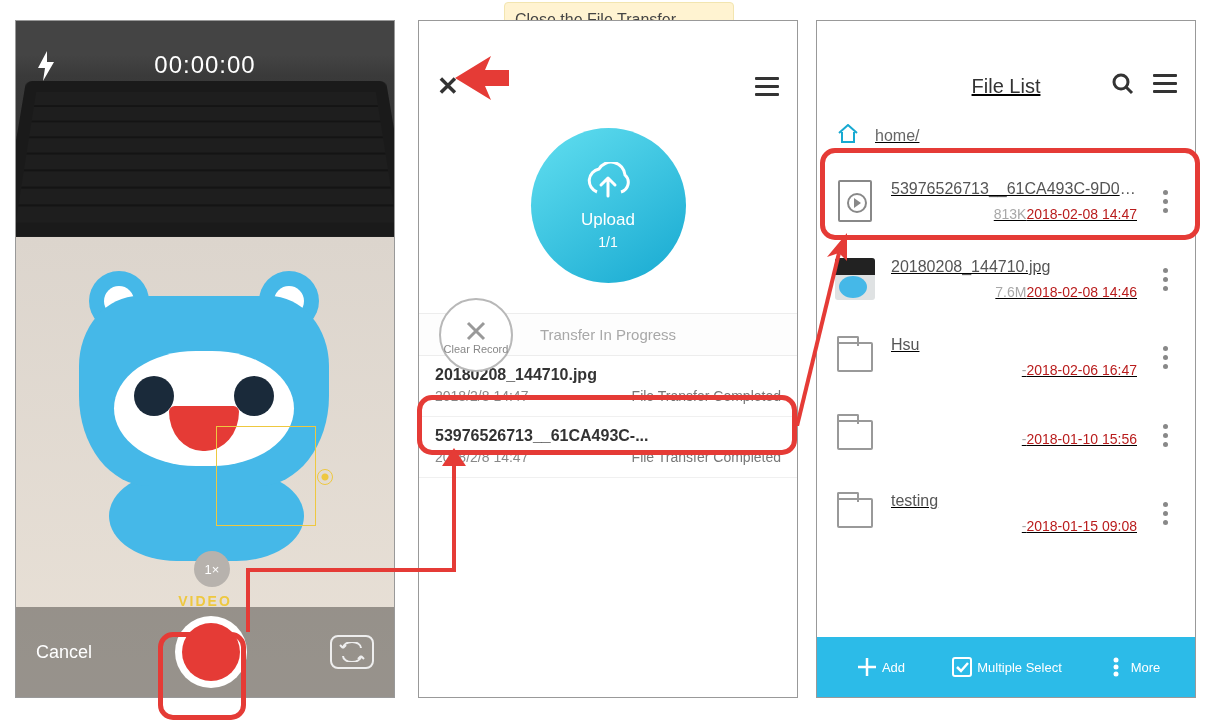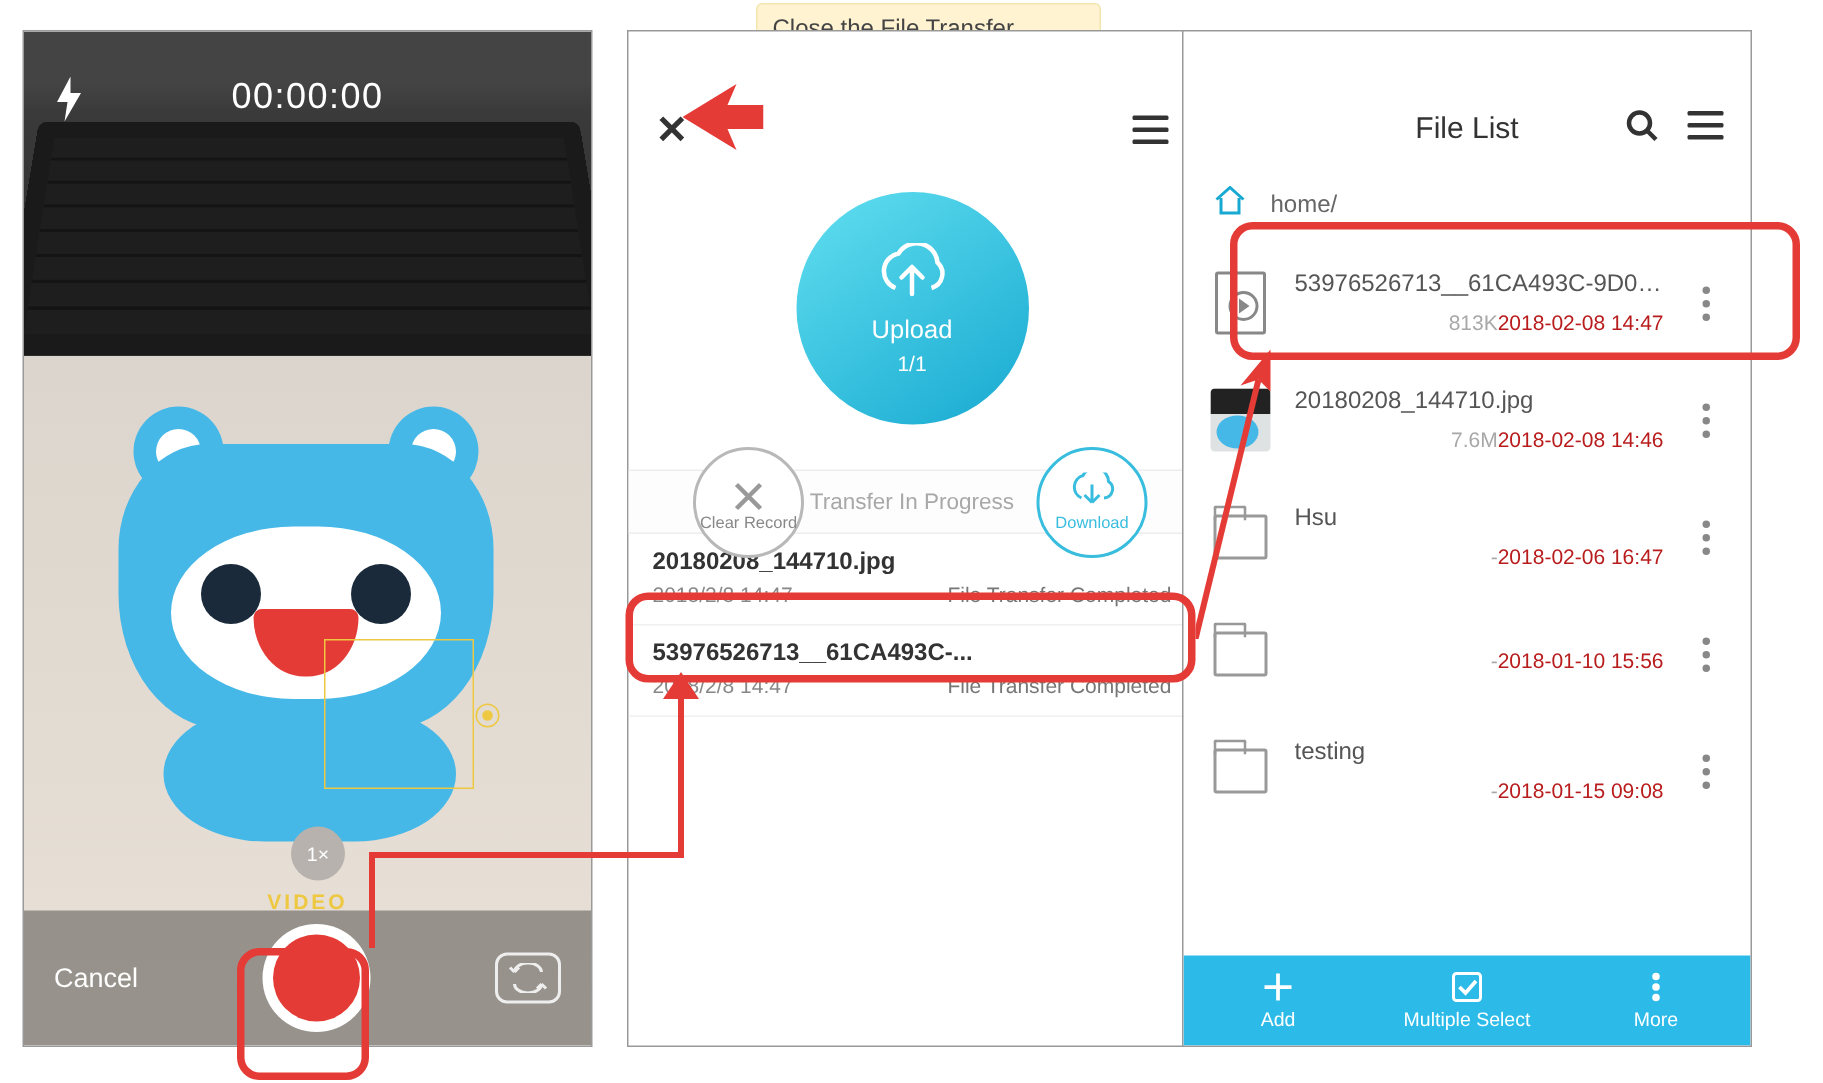--- a/index.html
+++ b/index.html
@@ -27,21 +27,21 @@
     position: absolute;
     top: 20px;
     width: 380px;
     height: 678px;
     border: 1px solid #999;
     background: #fff;
     overflow: hidden;
   }
   .phone1 { left: 15px; }
   .phone2 { left: 418px; }
-  .phone3 { left: 788px; }
+  .phone3 { left: 816px; text-decoration: underline; }
 
   
   .camera-bg {
     position:absolute; inset:0;
     background:
       linear-gradient(180deg, #444 0%, #444 5%, #3a3a3a 8%, #2b2b2b 32%, #dcd5cd 32%, #e9e1d7 100%);
   }
   .keyboard {
     position:absolute; left:10px; top:60px; width:360px; height:150px;
     background:#1a1a1a; border-radius:6px 6px 0 0;
@@ -151,21 +151,21 @@
     align-items:center; justify-content:center; gap:4px;
     position:relative;
   }
   .upload-circle svg { width:50px; height:44px; }
   .side-circle {
     position:absolute; top:170px; width:74px; height:74px; border-radius:50%;
     border:2px solid #b8b8b8; display:flex; flex-direction:column;
     align-items:center; justify-content:center; color:#888; font-size:11px;
     background:#fff;
   }
-  .side-circle.left { left:43px; }
+  .side-circle.left { left:20px; }
   .side-circle.right { right:32px; border-color:#39bddf; color:#39bddf;}
   .side-circle svg{width:32px;height:28px;}
   .section-label {
     text-align:center; color:#a8a8a8; font-size:15px; padding:12px 0;
     margin-top:30px;
     border-top:1px solid #ededed; border-bottom:1px solid #ededed;
     background:#fdfdfd;
   }
   .xfer-item {
     padding:10px 16px 12px 16px; border-bottom:1px solid #f0f0f0;
@@ -216,21 +216,21 @@
   .folder-ic::before{content:"";position:absolute;top:-8px;left:-2px;width:18px;height:8px;border:2px solid #999;border-bottom:none;border-radius:2px 2px 0 0;}
   .video-doc{
     width:34px;height:42px;border:2px solid #888;border-radius:2px;position:relative;
   }
   .video-doc::after{content:"";position:absolute;left:7px;top:11px;width:16px;height:16px;border:2px solid #888;border-radius:50%;}
   .video-doc .tri{position:absolute;left:14px;top:16px;width:0;height:0;border-left:7px solid #888;border-top:5px solid transparent;border-bottom:5px solid transparent;}
   .bottom-bar{
     position:absolute; left:0; right:0; bottom:0; height:60px;
     background:#2cbbe8; color:#fff; display:flex;
   }
-  .bottom-bar .bb{flex:1;display:flex;flex-direction:column;align-items:center;justify-content:center;font-size:13px;gap:3px;}
+  .bottom-bar .bb{flex:1;display:flex;flex-direction:row;align-items:center;justify-content:center;font-size:13px;gap:3px;}
   .bb svg{width:24px;height:22px;}
 
   
   .redbox{position:absolute;border:5px solid #e53b36;border-radius:15px;pointer-events:none;}
   .redline{position:absolute;background:#e53b36;pointer-events:none;}
   .redarrow{position:absolute;pointer-events:none;}
 </style>
 </head>
 <body>
 
@@ -288,27 +288,20 @@
         </svg>
       <div style="font-size:17px">Upload</div>
       <div style="font-size:14px">1/1</div>
     </div>
     <div class="side-circle left">
       <svg viewBox="0 0 32 28">
           <path d="M8 8l16 16M24 8l-16 16" stroke="#999" stroke-width="3"></path>
         </svg>
       <span>Clear Record</span>
     </div>
-    <div class="side-circle right">
-      <svg viewBox="0 0 32 28">
-          <path d="M9 17a8 8 0 0 1 1-15 9 9 0 0 1 17 4 6 6 0 0 1-3 11" fill="none" stroke="#39bddf" stroke-width="2"></path>
-          <path d="M16 8v12m0 0l-5-5m5 5l5-5" fill="none" stroke="#39bddf" stroke-width="2"></path>
-        </svg>
-      <span>Download</span>
-    </div>
   </div>
   <div class="section-label">Transfer In Progress</div>
 
   <div class="xfer-item">
     <div class="name">20180208_144710.jpg</div>
     <div class="row2">
       <span>2018/2/8 14:47</span>
       <span class="status">File Transfer Completed</span>
     </div>
   </div>

